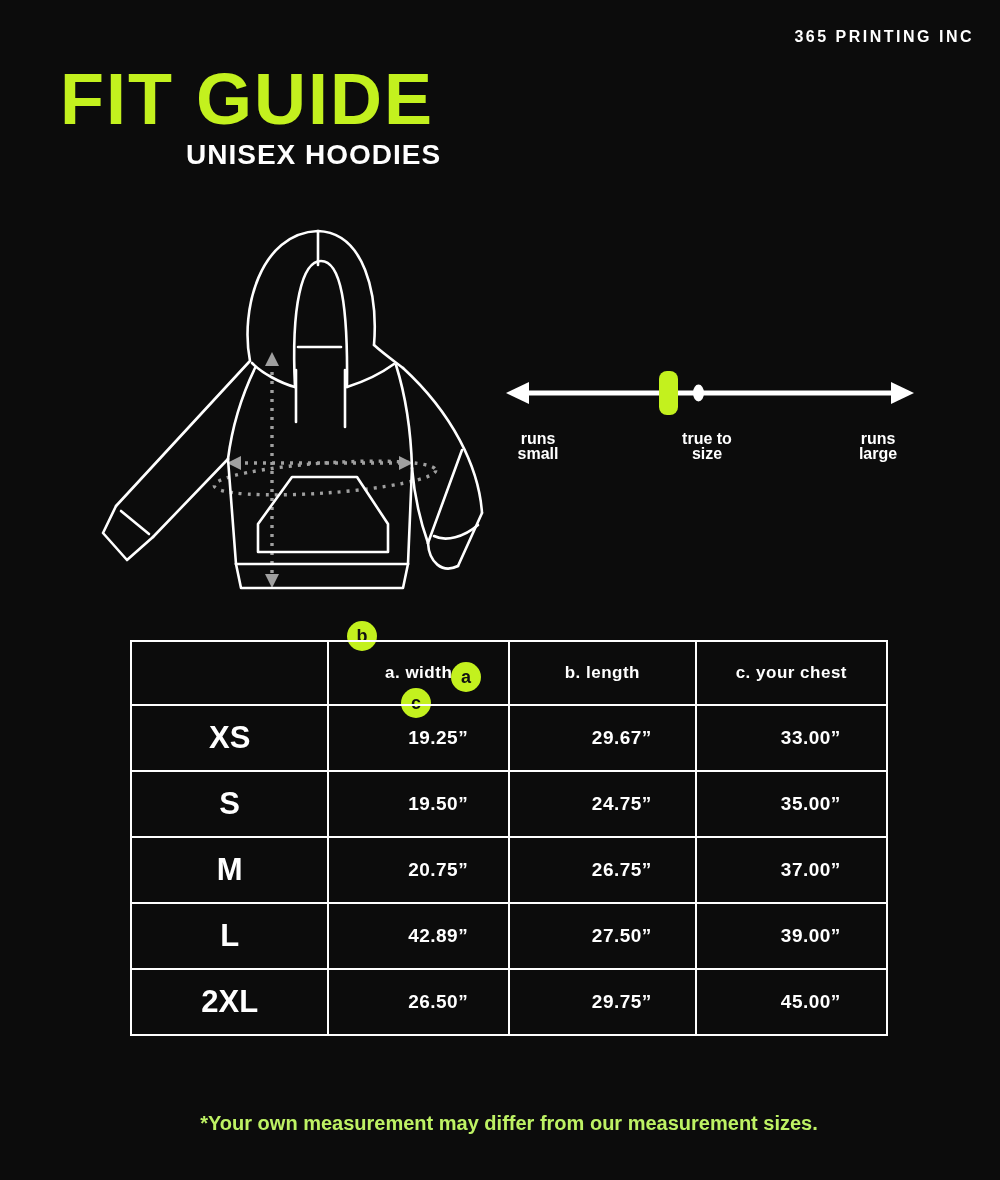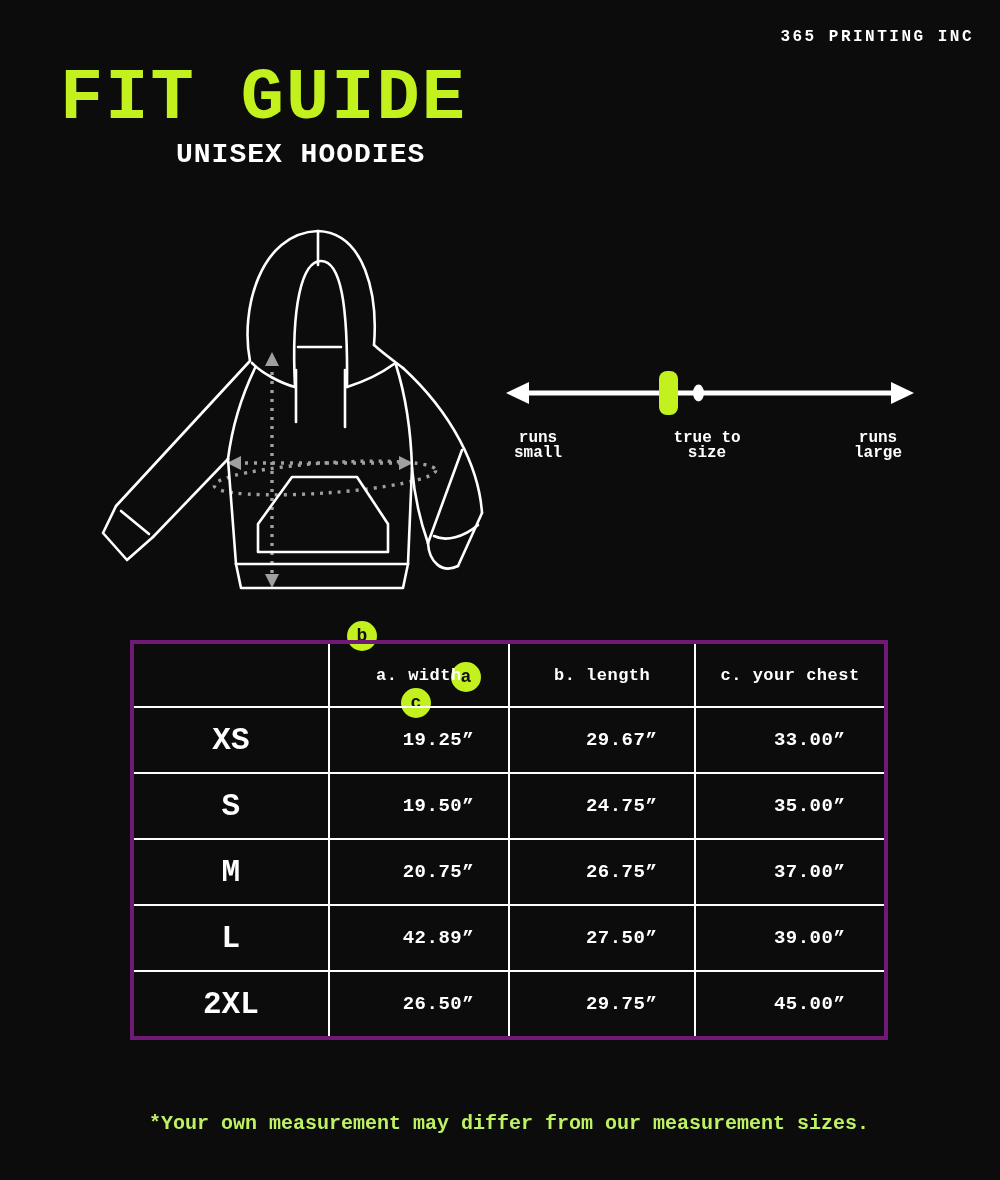--- a/index.html
+++ b/index.html
@@ -1,43 +1,43 @@
 <!DOCTYPE html>
 <html><head>
 <meta charset="utf-8">
 <style>
   html,body{margin:0;padding:0;background:#000;}
   #canvas{
     position:relative;width:1000px;height:1180px;background:#0c0c0c;
-    font-family:Liberation Mono, monospace;font-weight:bold;color:#fff;overflow:hidden;
+    font-family:Liberation Sans, sans-serif;font-weight:bold;color:#fff;overflow:hidden;
   }
   
   .brand{position:absolute;top:28px;right:26px;font-size:16px;letter-spacing:2.5px;color:#fff;}
   .title{position:absolute;left:60px;top:58px;font-size:72px;letter-spacing:2px;color:#c3f11e;}
-  .subtitle{position:absolute;left:176px;top:139px;font-size:28px;letter-spacing:1px;color:#fff;}
+  .subtitle{position:absolute;left:186px;top:139px;font-size:28px;letter-spacing:1px;color:#fff;}
   
   .hoodie-wrap{position:absolute;left:90px;top:215px;width:400px;height:400px;}
   .callout{
     position:absolute;width:30px;height:30px;border-radius:50%;background:#c3f11e;
     color:#111;font-size:18px;line-height:30px;text-align:center;font-weight:bold;
   }
   .callout.b{left:257px;top:406px;}
   .callout.a{left:361px;top:447px;}
   .callout.c{left:311px;top:473px;}
   
   .scale-svg{position:absolute;left:505px;top:355px;}
   .scale-label{position:absolute;top:431px;text-align:center;font-size:16px;line-height:15px;color:#fff;}
   .scale-label span{display:block;}
   .lab-small{left:498px;width:80px;}
   .lab-true{left:657px;width:100px;}
   .lab-large{left:838px;width:80px;}
   
   .size-table-wrap{position:absolute;left:130px;top:640px;width:758px;}
   table.size-table{
-    width:100%;border-collapse:collapse;border:4px solid #701a75;
+    width:100%;border-collapse:collapse;border:2px solid #701a75;
     table-layout:fixed;
   }
   table.size-table th, table.size-table td{
     border:2px solid #ffffff;text-align:center;vertical-align:middle;color:#fff;
   }
   table.size-table th{height:60px;font-size:17px;letter-spacing:0.5px;}
   table.size-table td{height:62px;}
   td.size-cell{font-size:31px;}
   td.value-cell{font-size:19px;letter-spacing:0.5px;padding-left:40px;}
   col.c-size{width:26.1%;} col.c-width{width:23.9%;} col.c-length{width:24.7%;} col.c-chest{width:25.3%;}

